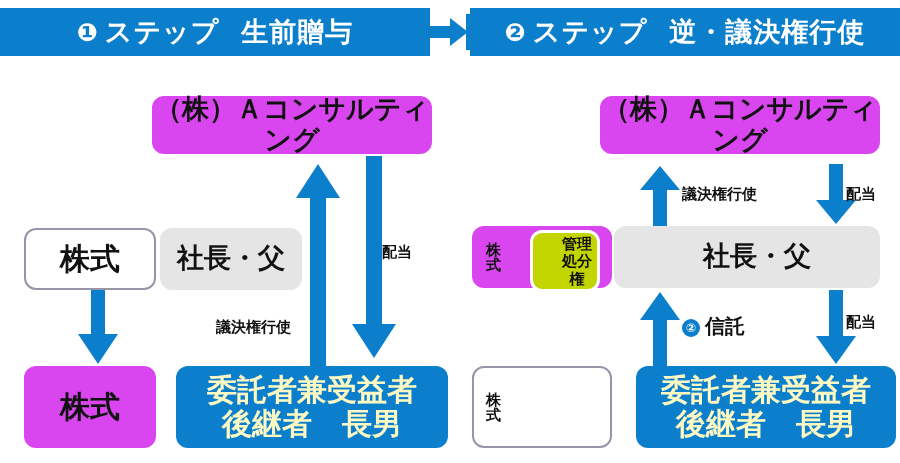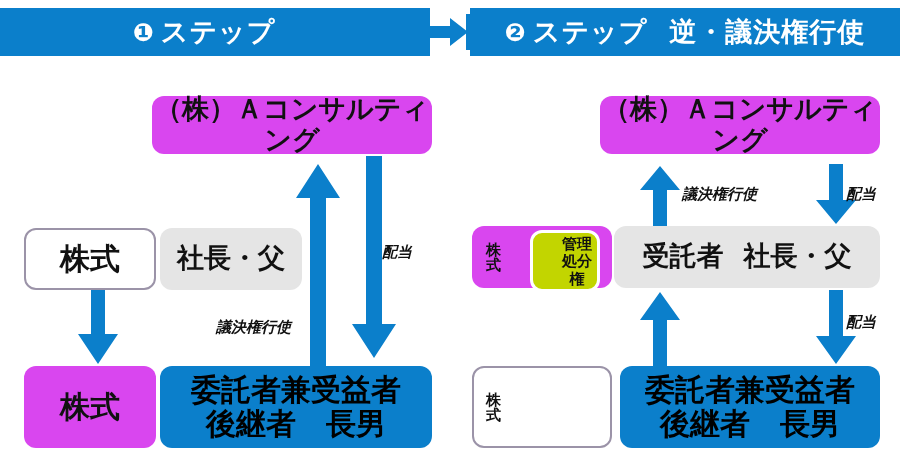--- a/index.html
+++ b/index.html
@@ -64,21 +64,22 @@
   .box-gray {
     background: #d946ef;
     color: #111111;
   }
   .box-orange {
     background: #e5e5e5;
     color: #111111;
   }
   .box-blue {
     background: #0b7fcb;
-    color: #000000;
+    color: #fef9c3;
+    margin-left: 16px;
   }
   .box-outline {
     background: transparent;
     border: 2px solid #9b93a8;
     color: #111111;
   }
   .box-lime {
     background: #c2d500;
     color: #111111;
     border: 3px solid #ffffff;
@@ -100,21 +101,21 @@
     writing-mode: horizontal-tb;
   }
 
   
   .lbl {
     position: absolute;
     color: #111111;
     font-weight: bold;
     white-space: nowrap;
   }
-  .lbl-sm { font-size: 15px; font-style: italic; }
+  .lbl-sm { font-size: 15px; }
   .lbl-md { font-size: 20px; }
 
   .circnum {
     display: inline-block;
     width: 18px; height: 18px;
     border-radius: 50%;
     background: #0b7fcb;
     color: #ffffff;
     font-size: 12px;
     line-height: 18px;
@@ -131,20 +132,21 @@
 </style>
 </head>
 <body>
 
 <div id="canvas">
 
   <div class="hdr" id="hdr-left">
     <span class="num">❶</span>
     <span>ステップ</span>
     <span class="gap"></span>
+    <span>生前贈与</span>
   </div>
 
   <div class="hdr-arrow">
     <svg width="46" height="36" viewBox="0 0 46 36">
       <path d="M0 12 H22 V4 L40 18 L22 32 V24 H0 Z" fill="#0b7fcb"></path>
       <rect x="38" y="0" width="8" height="36" fill="#0b7fcb"></rect>
     </svg>
   </div>
 
   <div class="hdr" id="hdr-right">
@@ -213,31 +215,33 @@
       <div>株</div>
       <div>式</div>
     </div>
     <div class="box rnd box-lime" style="position:absolute; left:58px; top:4px; width:70px; height:62px; flex-direction:column;padding-left:24px;">
       <div class="t15">管理</div>
       <div class="t15">処分権</div>
     </div>
   </div>
 
   <div class="box rnd box-orange t28" style="left:614px; top:226px; width:266px; height:62px;">
-    <span>受託者</span>
     <span style="display:inline-block;width:20px;"></span>
     <span>社長・父</span>
   </div>
 
   <div class="arrow" style="left:640px; top:290px; width:40px; height:76px;">
     <svg width="40" height="76" viewBox="0 0 40 76">
       <path d="M13 76 H27 V30 H40 L20 2 L0 30 H13 Z" fill="#0b7fcb"></path>
     </svg>
   </div>
 
+  <div class="lbl lbl-md" style="left:682px; top:313px;">
+    <span class="circnum">②</span><span>信託</span>
+  </div>
 
   <div class="arrow" style="left:816px; top:290px; width:40px; height:76px;">
     <svg width="40" height="76" viewBox="0 0 40 76">
       <path d="M13 0 H27 V46 H40 L20 74 L0 46 H13 Z" fill="#0b7fcb"></path>
     </svg>
   </div>
 
   <div class="lbl lbl-sm" style="left:846px; top:313px;">配当</div>
 
   <div class="box rnd box-outline" style="left:472px; top:366px; width:140px; height:82px; justify-content:flex-start;">

